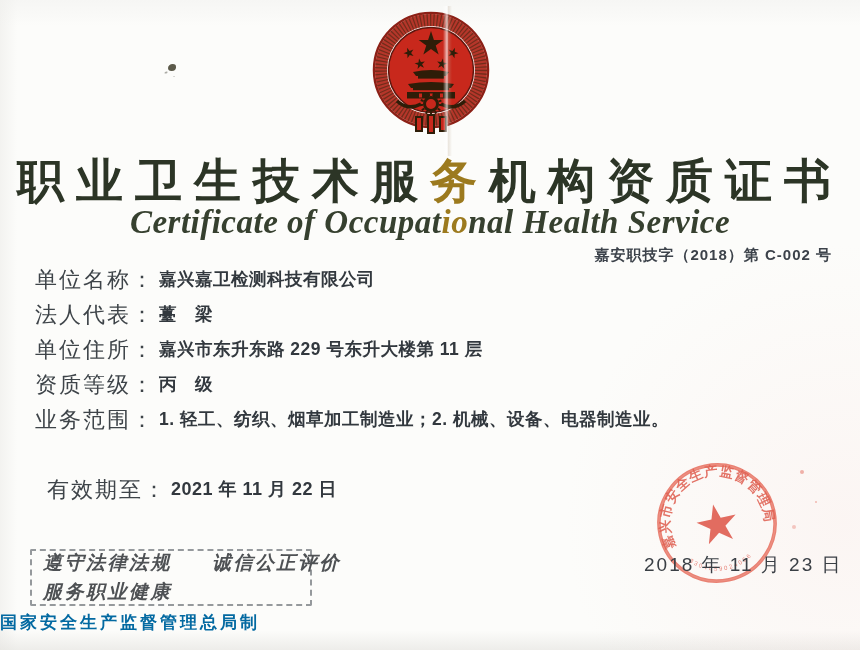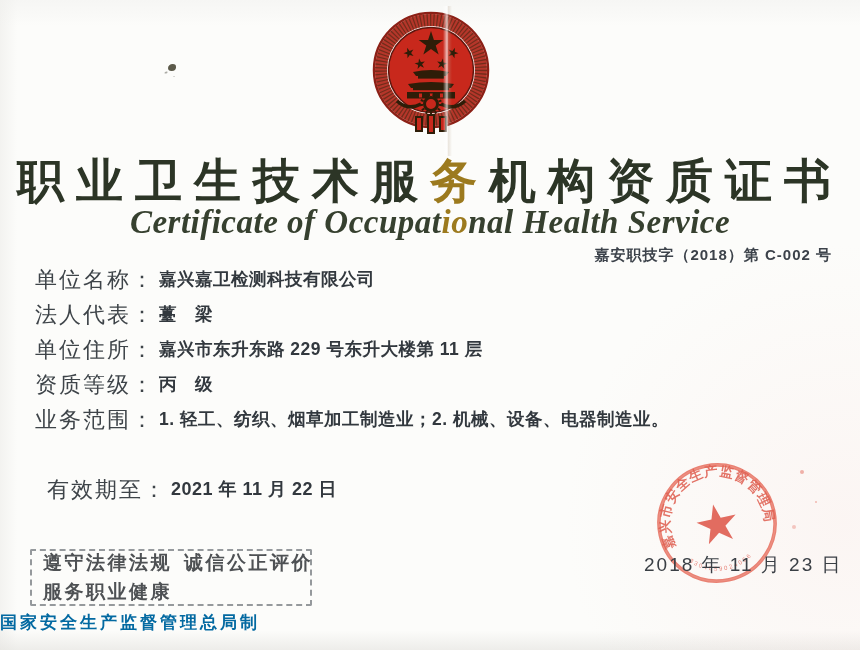--- a/index.html
+++ b/index.html
@@ -73,21 +73,21 @@
     font-size: 19px; font-weight: 400; letter-spacing: 2px; color: #3a3f45;
     white-space: nowrap;
   }
 
   .motto-box {
     position: absolute; left: 30px; top: 549px; width: 282px; height: 57px;
     border: 2px dashed #95999c; border-radius: 2px;
     display: flex; flex-direction: column; justify-content: center;
     padding-left: 11px; gap: 3px;
   }
-  .motto-row { display: flex; gap: 12px; }
+  .motto-row { display: flex; gap: 40px; font-style: italic; }
   .motto {
     font-family: "Liberation Serif", serif; font-weight: 700;
     font-size: 19px; letter-spacing: 2.5px; color: #4e5154; white-space: nowrap;
   }
 
   .issuer {
     position: absolute; left: 0; top: 611px; width: 100%; text-align: left;
     font-size: 17px; font-weight: 600; letter-spacing: 3px; color: #0369a1;
   }
 </style>

